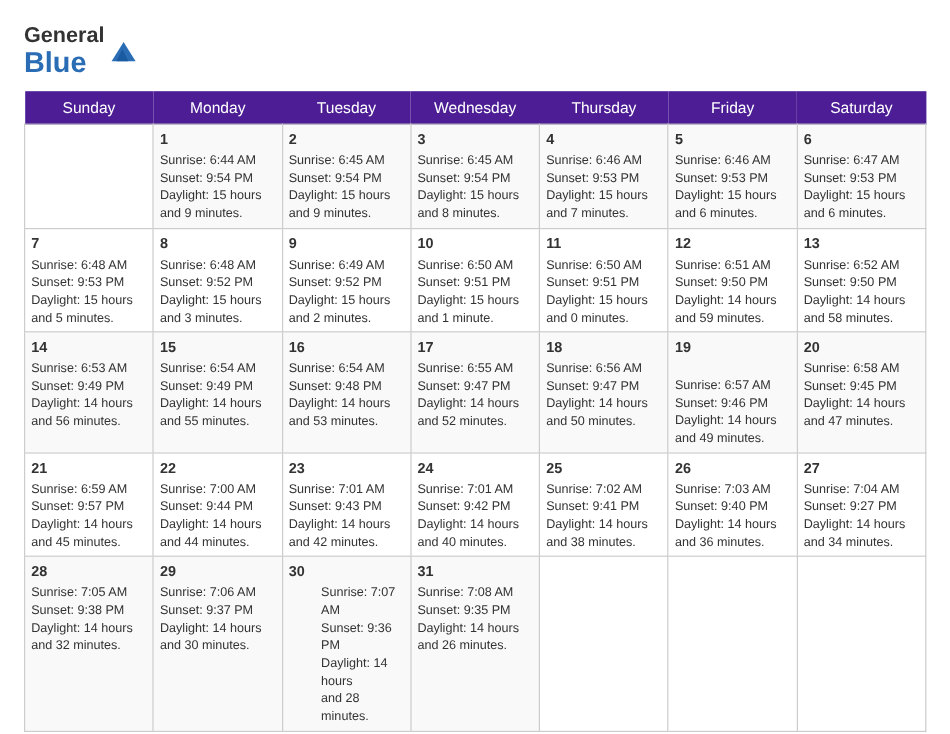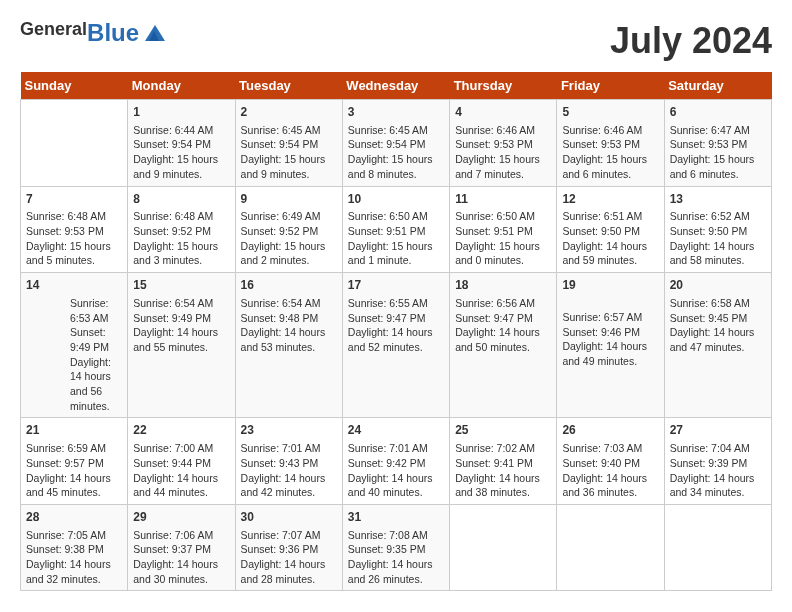--- a/index.html
+++ b/index.html
@@ -15,21 +15,21 @@
       justify-content: space-between;
       align-items: flex-start;
       margin-bottom: 10px;
     }
     .logo {
       display: flex;
       align-items: center;
     }
     .logo-text {
       display: flex;
-      flex-direction: row;
+      flex-direction: column;
       line-height: 1.1;
     }
     .logo-general {
       font-size: 18px;
       font-weight: bold;
       color: #333;
     }
     .logo-blue {
       font-size: 24px;
       font-weight: bold;
@@ -51,26 +51,26 @@
     .subtitle {
       font-size: 14px;
       color: #555;
     }
     table {
       width: 100%;
       border-collapse: collapse;
       font-size: 11px;
     }
     thead tr th {
-      background-color: #c2410c;
+      background-color: #4c1d95;
       color: #fff;
       padding: 6px 4px;
-      text-align: left;
+      text-align: center;
       font-size: 13px;
-      font-weight: bold;
+      font-weight: normal;
     }
     tbody tr td {
       border: 1px solid #ccc;
       vertical-align: top;
       padding: 4px 5px;
       width: 14.28%;
       min-height: 70px;
       color: #333;
       line-height: 1.4;
     }
@@ -105,21 +105,20 @@
     <div class="logo-text">
       <span class="logo-general">General</span>
       <span class="logo-blue">Blue</span>
     </div>
     <svg class="logo-icon" viewBox="0 0 24 24" xmlns="http://www.w3.org/2000/svg">
       <polygon points="2,20 12,4 22,20" fill="#2a6db5"></polygon>
       <polygon points="6,20 16,20 11,10" fill="#1a5aa0"></polygon>
     </svg>
   </div>
   <div class="title-block">
-    <div class="month-title">July 2024</div>
   </div>
 </div>
 
 <table>
   <thead>
     <tr>
     <th>Sunday</th>
         <th>Monday</th>
         <th>Tuesday</th>
         <th>Wednesday</th>
@@ -221,21 +220,21 @@
           <span class="day-number">13</span>
           <div class="day-info" style="white-space: pre-line;">Sunrise: 6:52 AM
 Sunset: 9:50 PM
 Daylight: 14 hours
 and 58 minutes.</div>
         </td>
       </tr>
       <tr>
         <td>
           <span class="day-number">14</span>
-          <div class="day-info" style="white-space: pre-line; margin-left: 44px;">Sunrise: 6:53 AM
+          <div class="day-info" style="white-space: pre-line;">Sunrise: 6:53 AM
 Sunset: 9:49 PM
 Daylight: 14 hours
 and 56 minutes.</div>
         </td>
         <td>
           <span class="day-number">15</span>
           <div class="day-info" style="white-space: pre-line;">Sunrise: 6:54 AM
 Sunset: 9:49 PM
 Daylight: 14 hours
 and 55 minutes.</div>
@@ -315,21 +314,21 @@
         <td>
           <span class="day-number">26</span>
           <div class="day-info" style="white-space: pre-line;">Sunrise: 7:03 AM
 Sunset: 9:40 PM
 Daylight: 14 hours
 and 36 minutes.</div>
         </td>
         <td>
           <span class="day-number">27</span>
           <div class="day-info" style="white-space: pre-line;">Sunrise: 7:04 AM
-Sunset: 9:39 PM
+Sunset: 9:27 PM
 Daylight: 14 hours
 and 34 minutes.</div>
         </td>
       </tr>
       <tr>
         <td>
           <span class="day-number">28</span>
           <div class="day-info" style="white-space: pre-line;">Sunrise: 7:05 AM
 Sunset: 9:38 PM
 Daylight: 14 hours
@@ -337,21 +336,21 @@
         </td>
         <td>
           <span class="day-number">29</span>
           <div class="day-info" style="white-space: pre-line;">Sunrise: 7:06 AM
 Sunset: 9:37 PM
 Daylight: 14 hours
 and 30 minutes.</div>
         </td>
         <td>
           <span class="day-number">30</span>
-          <div class="day-info" style="white-space: pre-line;">Sunrise: 7:07 AM
+          <div class="day-info" style="white-space: pre-line; margin-left: 27px;">Sunrise: 7:07 AM
 Sunset: 9:36 PM
 Daylight: 14 hours
 and 28 minutes.</div>
         </td>
         <td>
           <span class="day-number">31</span>
           <div class="day-info" style="white-space: pre-line;">Sunrise: 7:08 AM
 Sunset: 9:35 PM
 Daylight: 14 hours
 and 26 minutes.</div>

